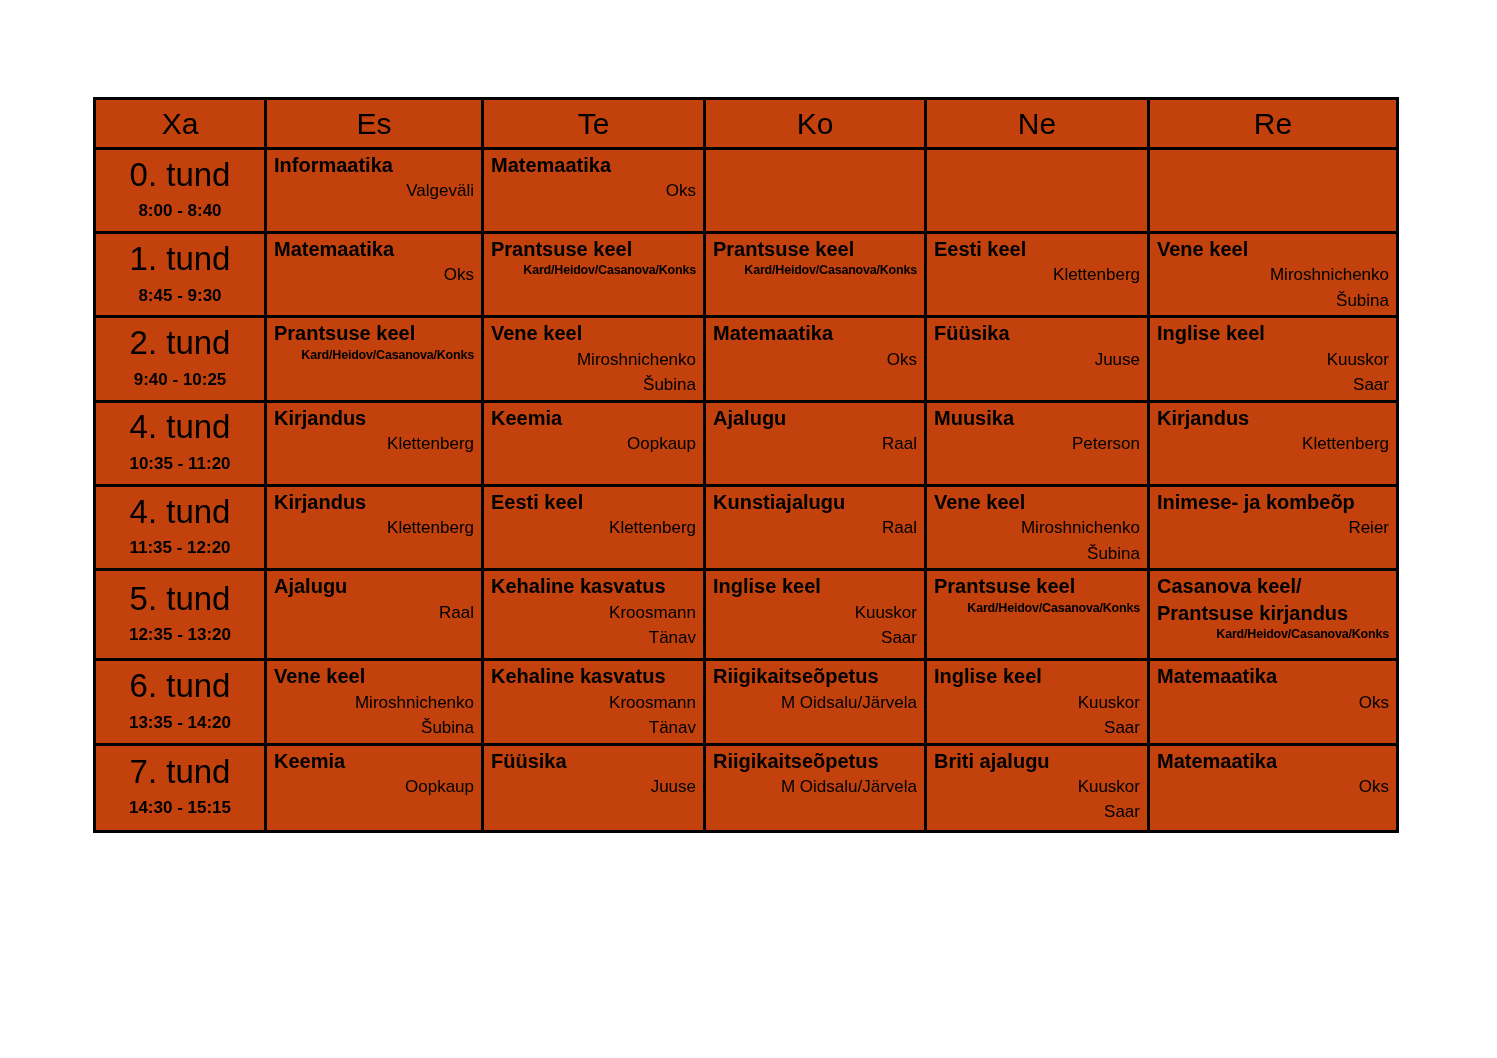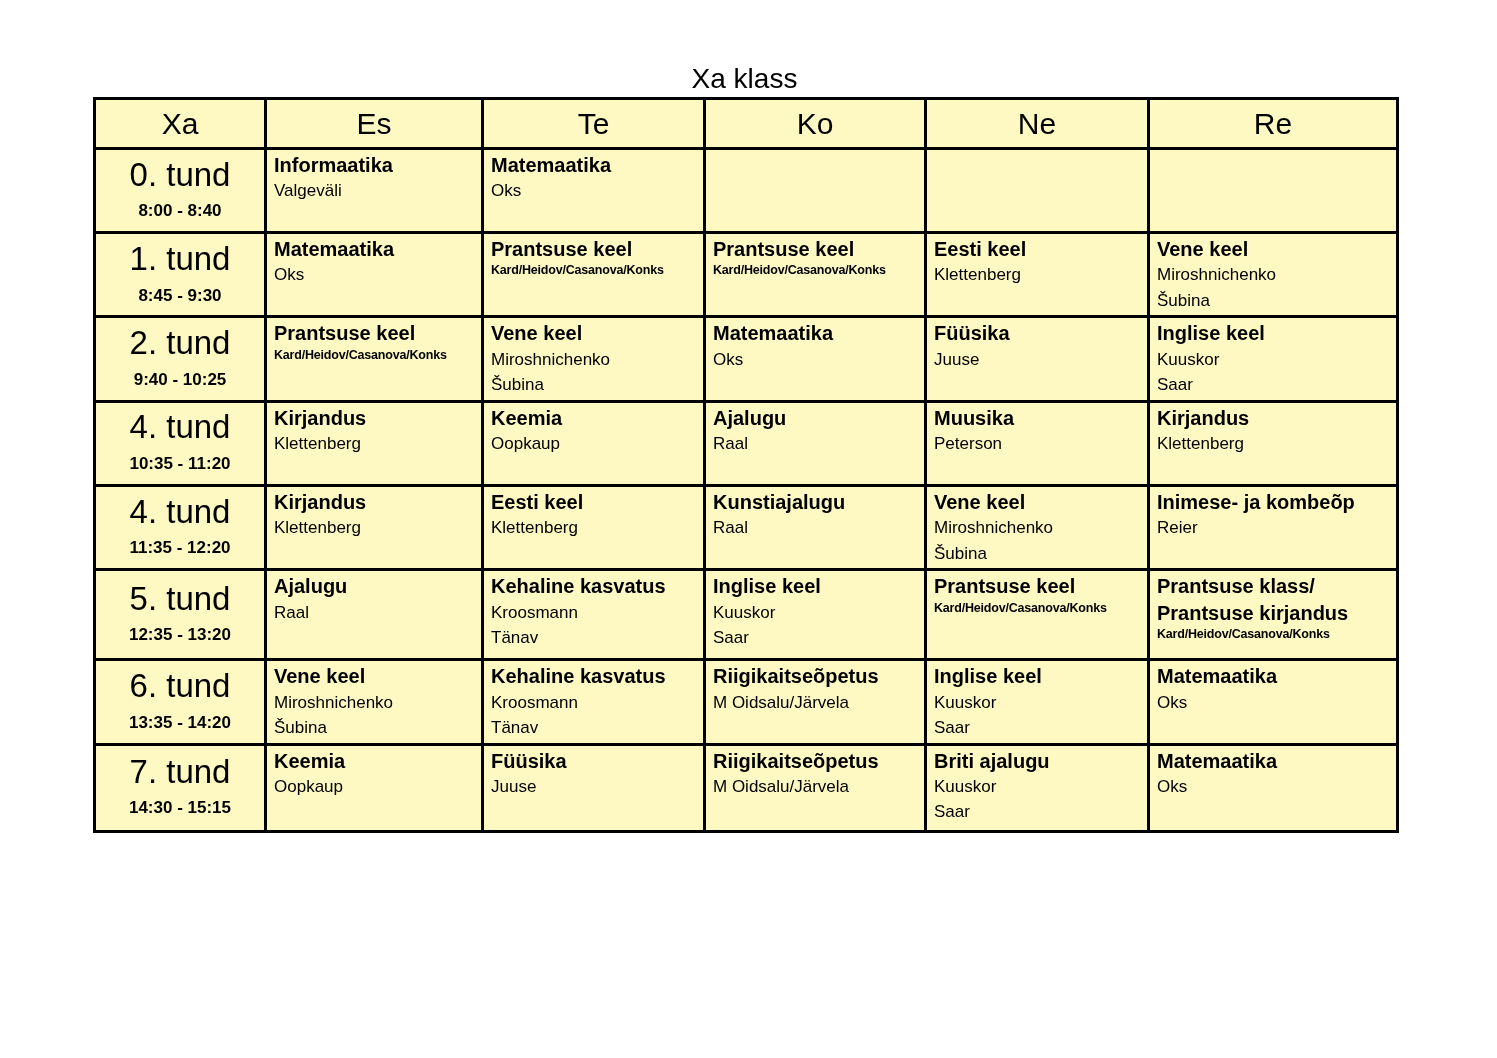--- a/index.html
+++ b/index.html
@@ -1,36 +1,35 @@
 <!DOCTYPE html>
 <html><head>
 <meta charset="utf-8">
 <style>
   html,body{margin:0;padding:0;background:#ffffff;}
   body{font-family:"Liberation Sans",sans-serif;color:#000;}
   .page{position:relative;width:1497px;height:1058px;background:#fff;overflow:hidden;}
   .title{position:absolute;left:93px;top:63px;width:1303px;text-align:center;
          font-size:28px;font-weight:400;letter-spacing:0px;}
   table.tt{position:absolute;left:93px;top:97px;width:1303px;
-           border-collapse:collapse;table-layout:fixed;background:#fef9c3;}
+           border-collapse:collapse;table-layout:fixed;background:#c2410c;}
   .tt th,.tt td{border:3px solid #000;overflow:hidden;}
   .tt th{height:47px;font-size:30px;font-weight:400;text-align:center;vertical-align:middle;padding:0;}
   .label-cell{text-align:center;vertical-align:middle;padding:0;}
   .lesson-name{font-size:33px;font-weight:400;line-height:1.05;margin-top:2px;}
   .lesson-time{font-size:17px;font-weight:700;margin-top:9px;margin-bottom:4px;}
   .day-cell{vertical-align:top;padding:2px 7px 2px 7px;}
   .subject{font-size:20px;font-weight:700;line-height:1.32;}
-  .teacher{font-size:17px;font-weight:400;line-height:1.5;}
+  .teacher{font-size:17px;font-weight:400;line-height:1.5;text-align:right;}
   .teacher.small{font-size:12.5px;font-weight:700;line-height:1.4;letter-spacing:-0.2px;}
 </style>
 </head>
 <body>
 
 <div class="page">
-  <div class="title">Xa klass</div>
   <table class="tt">
     <colgroup id="tt-cols">
         <col style="width: 171px;">
         <col style="width: 217px;">
         <col style="width: 222px;">
         <col style="width: 221px;">
         <col style="width: 223px;">
         <col style="width: 249px;">
       </colgroup>
     <thead>
@@ -186,21 +185,21 @@
           <td class="day-cell">
             <div class="subject">Inglise keel</div>
             <div class="teacher">Kuuskor</div>
             <div class="teacher">Saar</div>
           </td>
           <td class="day-cell">
             <div class="subject">Prantsuse keel</div>
             <div class="teacher small">Kard/Heidov/Casanova/Konks</div>
           </td>
           <td class="day-cell">
-            <div class="subject">Prantsuse klass/</div>
+            <div class="subject">Casanova keel/</div>
             <div class="subject">Prantsuse kirjandus</div>
             <div class="teacher small">Kard/Heidov/Casanova/Konks</div>
           </td>
         </tr>
         <tr style="height: 84px;">
           <td class="label-cell">
             <div class="lesson-name">6. tund</div>
             <div class="lesson-time">13:35 - 14:20</div>
           </td>
           <td class="day-cell">

